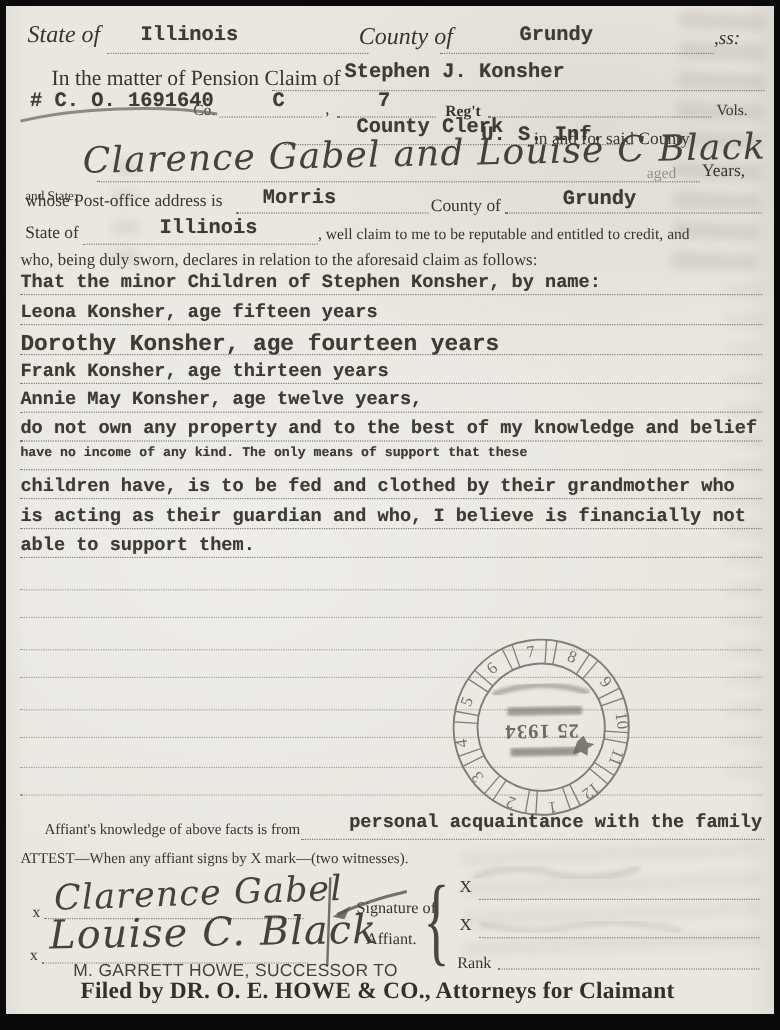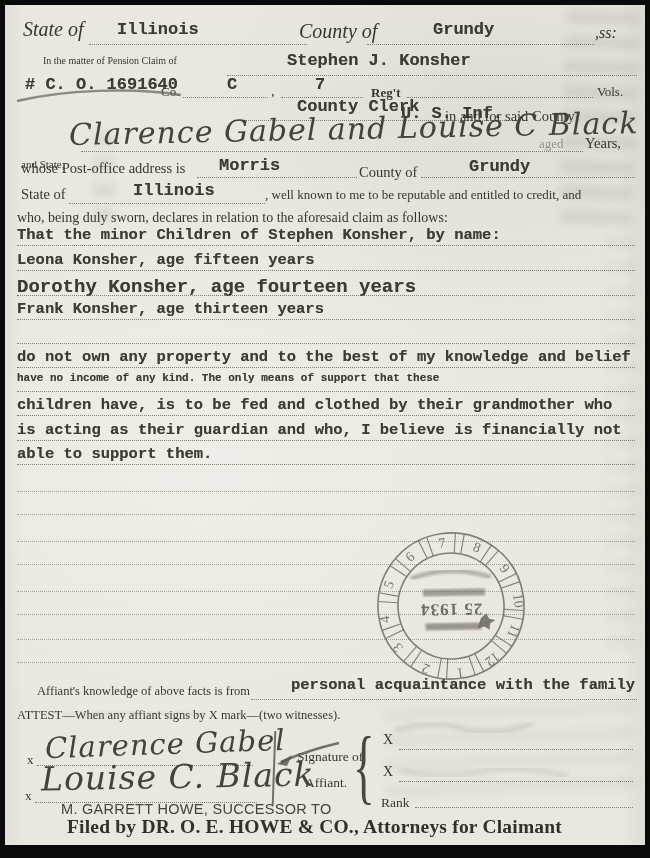--- a/index.html
+++ b/index.html
@@ -35,21 +35,21 @@
   <div class="ghost" style="left:380px;top:700px;width:250px;height:100px;opacity:.08;transform:rotate(-2deg);"></div>
 
   <span class="abs serif ital" style="left:18px;top:13px;font-size:20px;">State of</span>
   <span class="abs mono" style="left:112px;top:15px;font-size:17px;">Illinois</span>
   <div class="rule" style="left:84px;top:39px;width:218px;"></div>
   <span class="abs serif ital" style="left:294px;top:15px;font-size:20px;">County of</span>
   <span class="abs mono" style="left:428px;top:15px;font-size:17px;">Grundy</span>
   <div class="rule" style="left:362px;top:39px;width:228px;"></div>
   <span class="abs serif ital" style="left:590px;top:19px;font-size:16px;">,ss:</span>
 
-  <span class="abs serif" style="left:38px;top:50px;font-size:10px;">In the matter of Pension Claim of</span>
+  <span class="abs serif" style="left:38px;top:50px;font-size:18px;">In the matter of Pension Claim of</span>
   <span class="abs mono" style="left:282px;top:46px;font-size:17px;">Stephen J. Konsher</span>
   <div class="rule" style="left:222px;top:70px;width:410px;"></div>
 
   <span class="abs mono" style="left:20px;top:70px;font-size:17px;"># C. O. 1691640</span>
   <span class="abs serif" style="left:156px;top:79px;font-size:13px;">Co.</span>
   <div class="rule" style="left:178px;top:92px;width:85px;"></div>
   <span class="abs mono" style="left:222px;top:70px;font-size:17px;">C</span>
   <span class="abs serif" style="left:266px;top:79px;font-size:14px;">,</span>
   <div class="rule" style="left:276px;top:92px;width:82px;"></div>
   <span class="abs mono" style="left:310px;top:70px;font-size:17px;">7</span>
@@ -71,32 +71,33 @@
   <span class="abs serif" style="left:16px;top:155px;font-size:14.5px;">whose Post-office address is</span>
   <span class="abs mono" style="left:214px;top:151px;font-size:17px;">Morris</span>
   <div class="rule" style="left:192px;top:172px;width:160px;"></div>
   <span class="abs serif" style="left:354px;top:159px;font-size:14.5px;">County of</span>
   <span class="abs mono" style="left:464px;top:152px;font-size:17px;">Grundy</span>
   <div class="rule" style="left:416px;top:172px;width:214px;"></div>
 
   <span class="abs serif" style="left:16px;top:181px;font-size:14.5px;">State of</span>
   <span class="abs mono" style="left:128px;top:176px;font-size:17px;">Illinois</span>
   <div class="rule" style="left:64px;top:198px;width:196px;"></div>
-  <span class="abs serif" style="left:260px;top:182px;font-size:13px;">, well known to me to be reputable and entitled to credit, and</span>
+  <span class="abs serif" style="left:260px;top:182px;font-size:13px;">, well claim to me to be reputable and entitled to credit, and</span>
 
   <span class="abs serif" style="left:12px;top:205px;font-size:14px;">who, being duly sworn, declares in relation to the aforesaid claim as follows:</span>
 
   <span class="abs mono" style="left:12px;top:221px;font-size:15.5px;">That the minor Children of Stephen Konsher, by name:</span>
   <div class="rule" style="left:12px;top:240px;width:618px;"></div>
   <span class="abs mono" style="left:12px;top:246px;font-size:15.5px;">Leona Konsher, age fifteen years</span>
   <div class="rule" style="left:12px;top:265px;width:618px;"></div>
   <span class="abs mono" style="left:12px;top:271px;font-size:19px;">Dorothy Konsher, age fourteen years</span>
   <div class="rule" style="left:12px;top:290px;width:618px;"></div>
   <span class="abs mono" style="left:12px;top:295px;font-size:15.5px;">Frank Konsher, age thirteen years</span>
   <div class="rule" style="left:12px;top:314px;width:618px;"></div>
+  <span class="abs mono" style="left:12px;top:319px;font-size:15.5px;">Annie May Konsher, age twelve years,</span>
   <div class="rule" style="left:12px;top:338px;width:618px;"></div>
   <span class="abs mono" style="left:12px;top:343px;font-size:15.5px;">do not own any property and to the best of my knowledge and belief</span>
   <div class="rule" style="left:12px;top:362px;width:618px;"></div>
   <span class="abs mono" style="left:12px;top:367px;font-size:11px;">have no income of any kind.  The only means of support that these</span>
   <div class="rule" style="left:12px;top:386px;width:618px;"></div>
   <span class="abs mono" style="left:12px;top:391px;font-size:15.5px;">children have, is to be fed and clothed by their grandmother who</span>
   <div class="rule" style="left:12px;top:410px;width:618px;"></div>
   <span class="abs mono" style="left:12px;top:416px;font-size:15.5px;">is acting as their guardian and who, I believe is financially not</span>
   <div class="rule" style="left:12px;top:435px;width:618px;"></div>
   <span class="abs mono" style="left:12px;top:440px;font-size:15.5px;">able to support them.</span>

